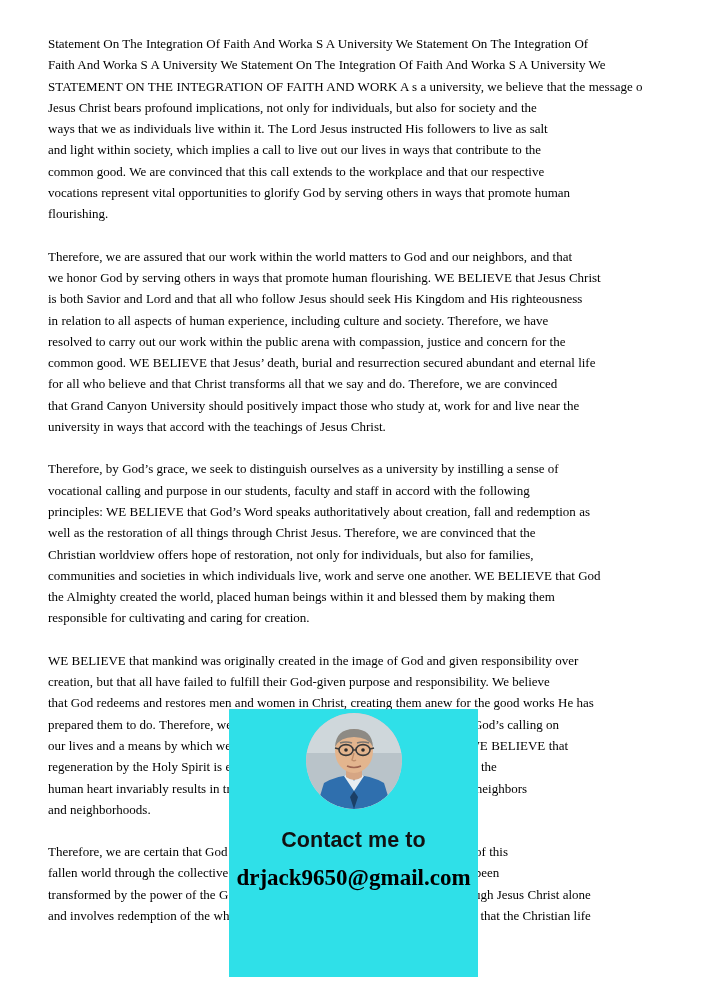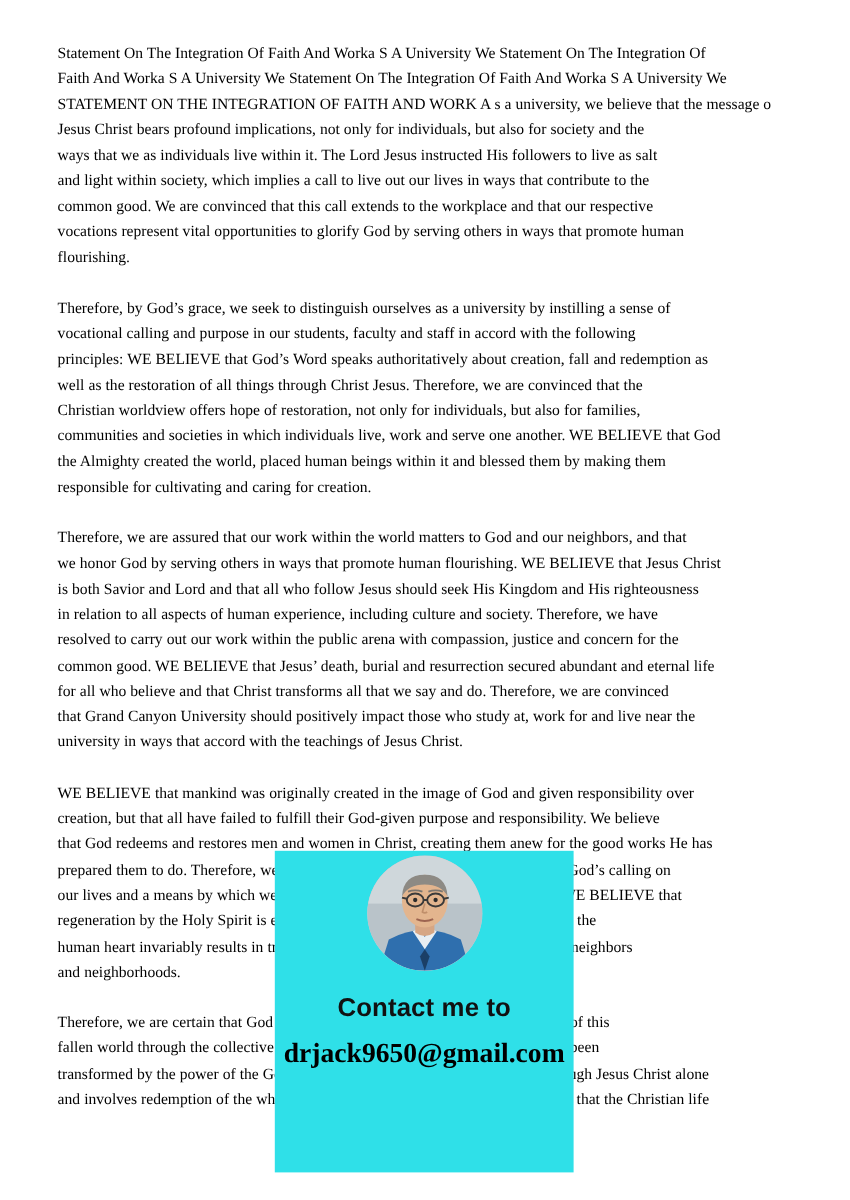--- a/index.html
+++ b/index.html
@@ -99,37 +99,37 @@
   <div class="doc-body">
     <p class="para">Statement On The Integration Of Faith And Worka S A University We Statement On The Integration Of
 Faith And Worka S A University We Statement On The Integration Of Faith And Worka S A University We
 STATEMENT ON THE INTEGRATION OF FAITH AND WORK A s a university, we believe that the message o
 Jesus Christ bears profound implications, not only for individuals, but also for society and the
 ways that we as individuals live within it. The Lord Jesus instructed His followers to live as salt
 and light within society, which implies a call to live out our lives in ways that contribute to the
 common good. We are convinced that this call extends to the workplace and that our respective
 vocations represent vital opportunities to glorify God by serving others in ways that promote human
 flourishing.</p>
-    <p class="para">Therefore, by God’s grace, we seek to distinguish ourselves as a university by instilling a sense of
-vocational calling and purpose in our students, faculty and staff in accord with the following
-principles: WE BELIEVE that God’s Word speaks authoritatively about creation, fall and redemption as
-well as the restoration of all things through Christ Jesus. Therefore, we are convinced that the
-Christian worldview offers hope of restoration, not only for individuals, but also for families,
-communities and societies in which individuals live, work and serve one another. WE BELIEVE that God
-the Almighty created the world, placed human beings within it and blessed them by making them
-responsible for cultivating and caring for creation.</p>
     <p class="para">Therefore, we are assured that our work within the world matters to God and our neighbors, and that
 we honor God by serving others in ways that promote human flourishing. WE BELIEVE that Jesus Christ
 is both Savior and Lord and that all who follow Jesus should seek His Kingdom and His righteousness
 in relation to all aspects of human experience, including culture and society. Therefore, we have
 resolved to carry out our work within the public arena with compassion, justice and concern for the
 common good. WE BELIEVE that Jesus’ death, burial and resurrection secured abundant and eternal life
 for all who believe and that Christ transforms all that we say and do. Therefore, we are convinced
 that Grand Canyon University should positively impact those who study at, work for and live near the
 university in ways that accord with the teachings of Jesus Christ.</p>
+    <p class="para">Therefore, by God’s grace, we seek to distinguish ourselves as a university by instilling a sense of
+vocational calling and purpose in our students, faculty and staff in accord with the following
+principles: WE BELIEVE that God’s Word speaks authoritatively about creation, fall and redemption as
+well as the restoration of all things through Christ Jesus. Therefore, we are convinced that the
+Christian worldview offers hope of restoration, not only for individuals, but also for families,
+communities and societies in which individuals live, work and serve one another. WE BELIEVE that God
+the Almighty created the world, placed human beings within it and blessed them by making them
+responsible for cultivating and caring for creation.</p>
     <p class="para">WE BELIEVE that mankind was originally created in the image of God and given responsibility over
 creation, but that all have failed to fulfill their God-given purpose and responsibility. We believe
 that God redeems and restores men and women in Christ, creating them anew for the good works He has
 prepared them to do. Therefore, we are confident that the work we do is a part of God’s calling on
 our lives and a means by which we can serve our neighbors and neighborhoods. WE BELIEVE that
 regeneration by the Holy Spirit is essential and that the presence of God’s Spirit in the
 human heart invariably results in transformed lives, including Christ-like love for neighbors
 and neighborhoods.</p>
     <p class="para">Therefore, we are certain that God is at work restoring the lives and communities of this
 fallen world through the collective efforts of His people, and that those who have been

